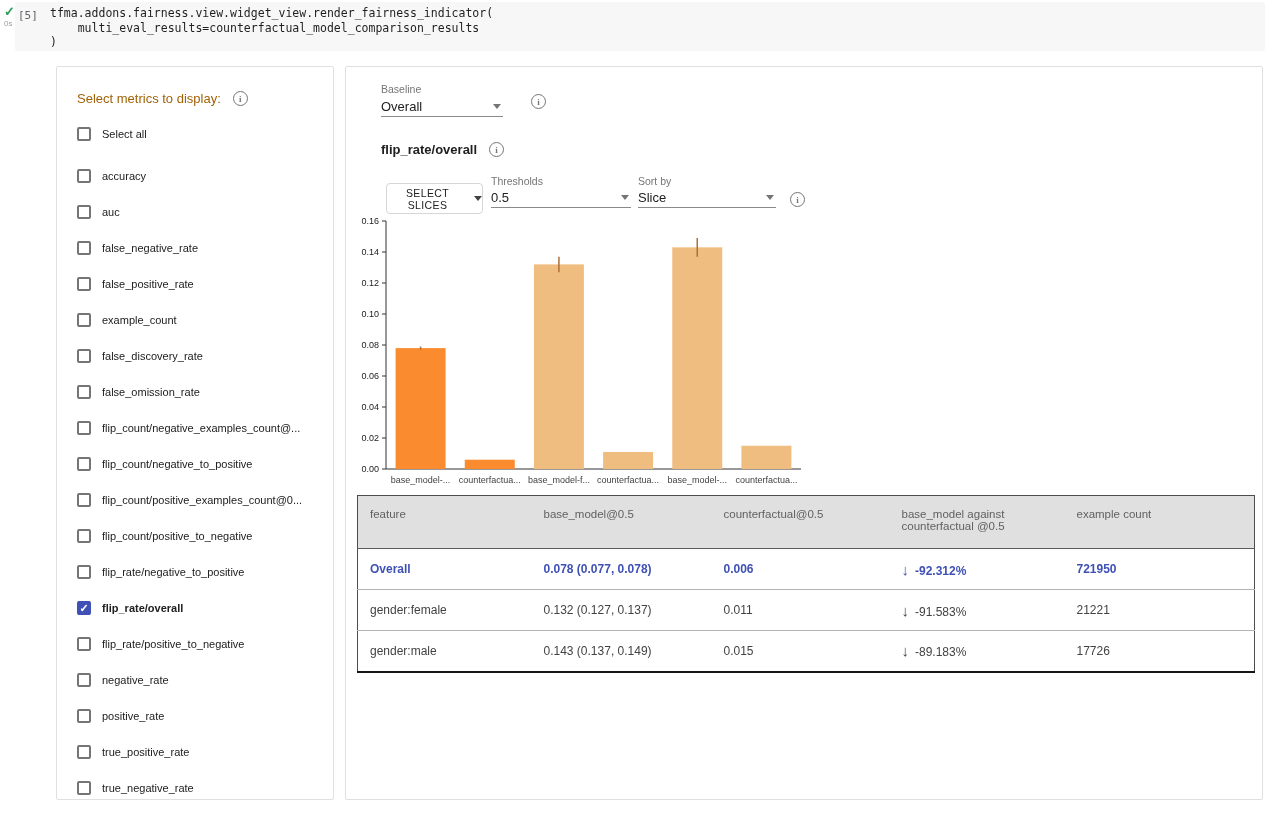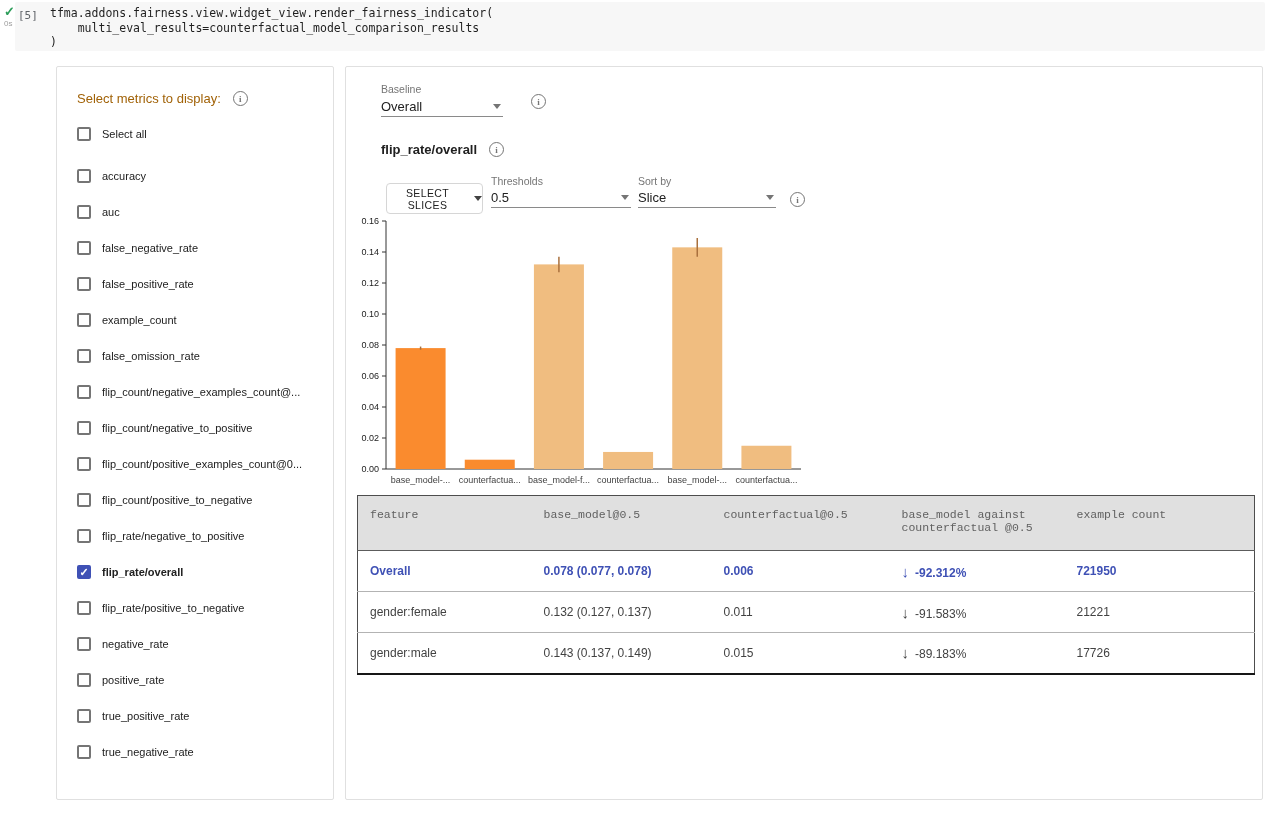--- a/index.html
+++ b/index.html
@@ -49,21 +49,21 @@
   .btn-select-slices .arrow { width:0; height:0; border-left:4px solid transparent; border-right:4px solid transparent; border-top:5px solid #424242; }
   .thresholds-group { position:absolute; left:145px; top:108px; width:140px; }
   .sortby-group { position:absolute; left:292px; top:108px; width:138px; }
   .controls-info { position:absolute; left:444px; top:125px; }
 
   .chart-svg { position:absolute; left:8px; top:150px; }
   .chart-svg text { font-family:"Liberation Sans", sans-serif; }
 
   
   .slice-table { position:absolute; left:11px; top:428px; width:897px; border-collapse:collapse; table-layout:fixed; font-size:12px; border:1px solid #4d4d4d; border-bottom:2px solid #161616; }
-  .slice-table thead tr { background:#e0e0e0; border-bottom:1px solid #5c5c5c;font-family:Liberation Mono, monospace; }
+  .slice-table thead tr { background:#e0e0e0; border-bottom:1px solid #5c5c5c; }
   .slice-table th { text-align:left; font-weight:normal; color:#616161; font-size:11.5px; padding:12px 10px 16px 12px; vertical-align:top; }
   .slice-table tbody tr { border-bottom:1px solid #b3b3b3; height:41px; }
   .slice-table tbody tr:last-child { border-bottom:none; }
   .slice-table td { padding:0 10px 0 12px; color:#424242; vertical-align:middle; }
   .slice-table tr.hl td { color:#3f51b5; font-weight:bold; }
   .down-arrow { font-size:15px; margin-right:6px; font-weight:normal; }
   .slice-table tr.hl .down-arrow { font-weight:bold; }
 </style>
 </head>
 <body>
@@ -100,20 +100,24 @@
           <span class="checkbox"></span>
           <span class="metric-label">false_negative_rate</span>
         </div>
         <div class="metric-item">
           <span class="checkbox"></span>
           <span class="metric-label">false_positive_rate</span>
         </div>
         <div class="metric-item">
           <span class="checkbox"></span>
           <span class="metric-label">example_count</span>
+        </div>
+        <div class="metric-item">
+          <span class="checkbox"></span>
+          <span class="metric-label">false_discovery_rate</span>
         </div>
         <div class="metric-item">
           <span class="checkbox"></span>
           <span class="metric-label">false_omission_rate</span>
         </div>
         <div class="metric-item">
           <span class="checkbox"></span>
           <span class="metric-label">flip_count/negative_examples_count@...</span>
         </div>
         <div class="metric-item">

